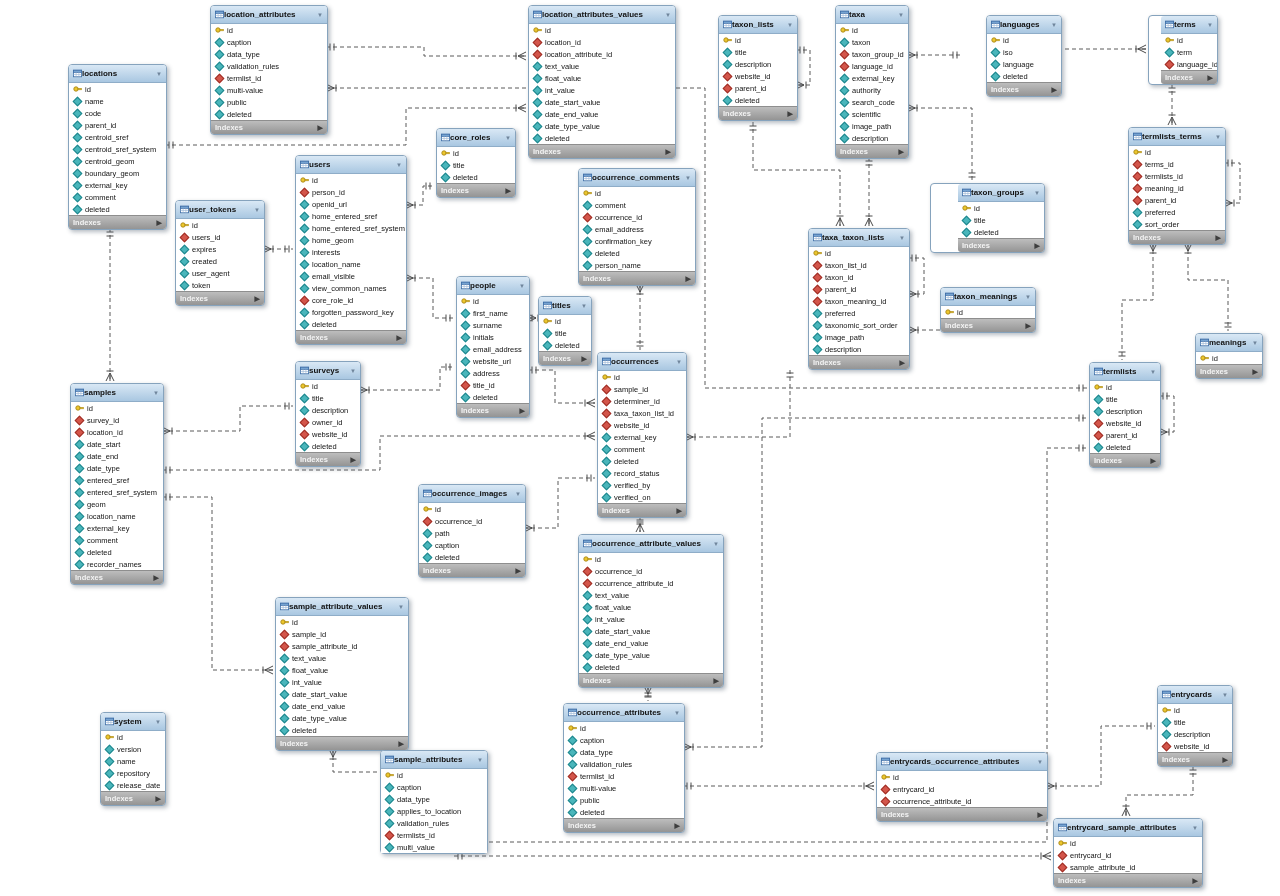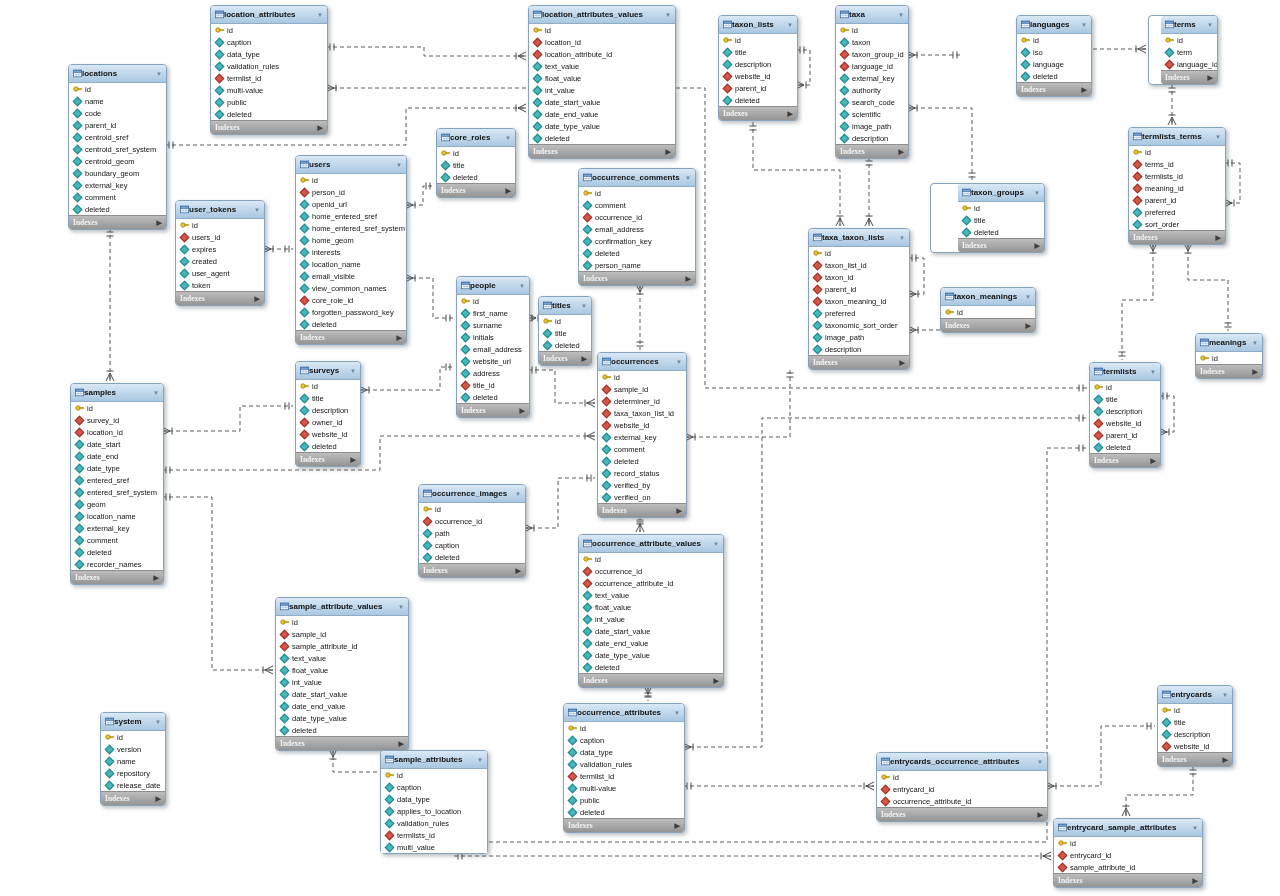--- a/index.html
+++ b/index.html
@@ -17,21 +17,21 @@
   .hdr-arrow{margin-left:auto;font-size:6px;color:#70869c;flex:none;}
   .rows{background:#fff;}
   .row{height:12px;display:flex;align-items:center;gap:3px;padding:0 4px;font-size:7.5px;
     color:#141414;white-space:nowrap;overflow:hidden;}
   .icn{flex:none;display:inline-flex;width:9px;justify-content:center;}
   .dia{width:5px;height:5px;transform:rotate(45deg);flex:none;margin:0 2px;}
   .d-col{background:#49b6bb;border:1px solid #1f868c;}
   .d-fk{background:#d4554a;border:1px solid #9e2f26;}
   .idx{height:13px;display:flex;align-items:center;padding:0 4px;font-size:7.5px;font-weight:bold;
     color:#f4f4f4;background:linear-gradient(#bdbdbd,#949494);border-top:1px solid #8e8e8e;
-    border-radius:0 0 3px 3px;font-family:Liberation Serif, serif;}
+    border-radius:0 0 3px 3px;}
   .idx-arrow{margin-left:auto;font-size:7px;color:#3e3e3e;}
 </style>
 </head>
 <body>
 
 <div id="canvas">
   <svg id="wires" xmlns="http://www.w3.org/2000/svg">
       <g>
         <polyline points="110,228 110,381" class="wire"></polyline>
         <line x1="113.5" y1="232" x2="106.5" y2="232" class="mk"></line>
@@ -800,21 +800,21 @@
             <span class="dia d-col"></span>
           </span>
           <span>description</span>
         </div>
       </div>
       <div class="idx">
         <span>Indexes</span>
         <span class="idx-arrow">▶</span>
       </div>
     </div>
-    <div class="tbl" style="left: 1016px; top: 15px; width: 74px; text-align: right;">
+    <div class="tbl" style="left: 986px; top: 15px; width: 74px; text-align: right;">
       <div class="tbl-h">
         <span class="icn">
           <svg width="11" height="9" viewBox="0 0 11 9">
             <rect x="0.5" y="0.5" width="10" height="8" fill="#ffffff" stroke="#3f6fa8"></rect>
             <rect x="0.5" y="0.5" width="10" height="2.6" fill="#7aa7d4" stroke="#3f6fa8"></rect>
             <line x1="3.8" y1="3.2" x2="3.8" y2="8.3" stroke="#9db8d6" stroke-width="0.8"></line>
             <line x1="7.2" y1="3.2" x2="7.2" y2="8.3" stroke="#9db8d6" stroke-width="0.8"></line>
             <line x1="0.8" y1="5.7" x2="10.2" y2="5.7" stroke="#9db8d6" stroke-width="0.8"></line>
           </svg>
         </span>

